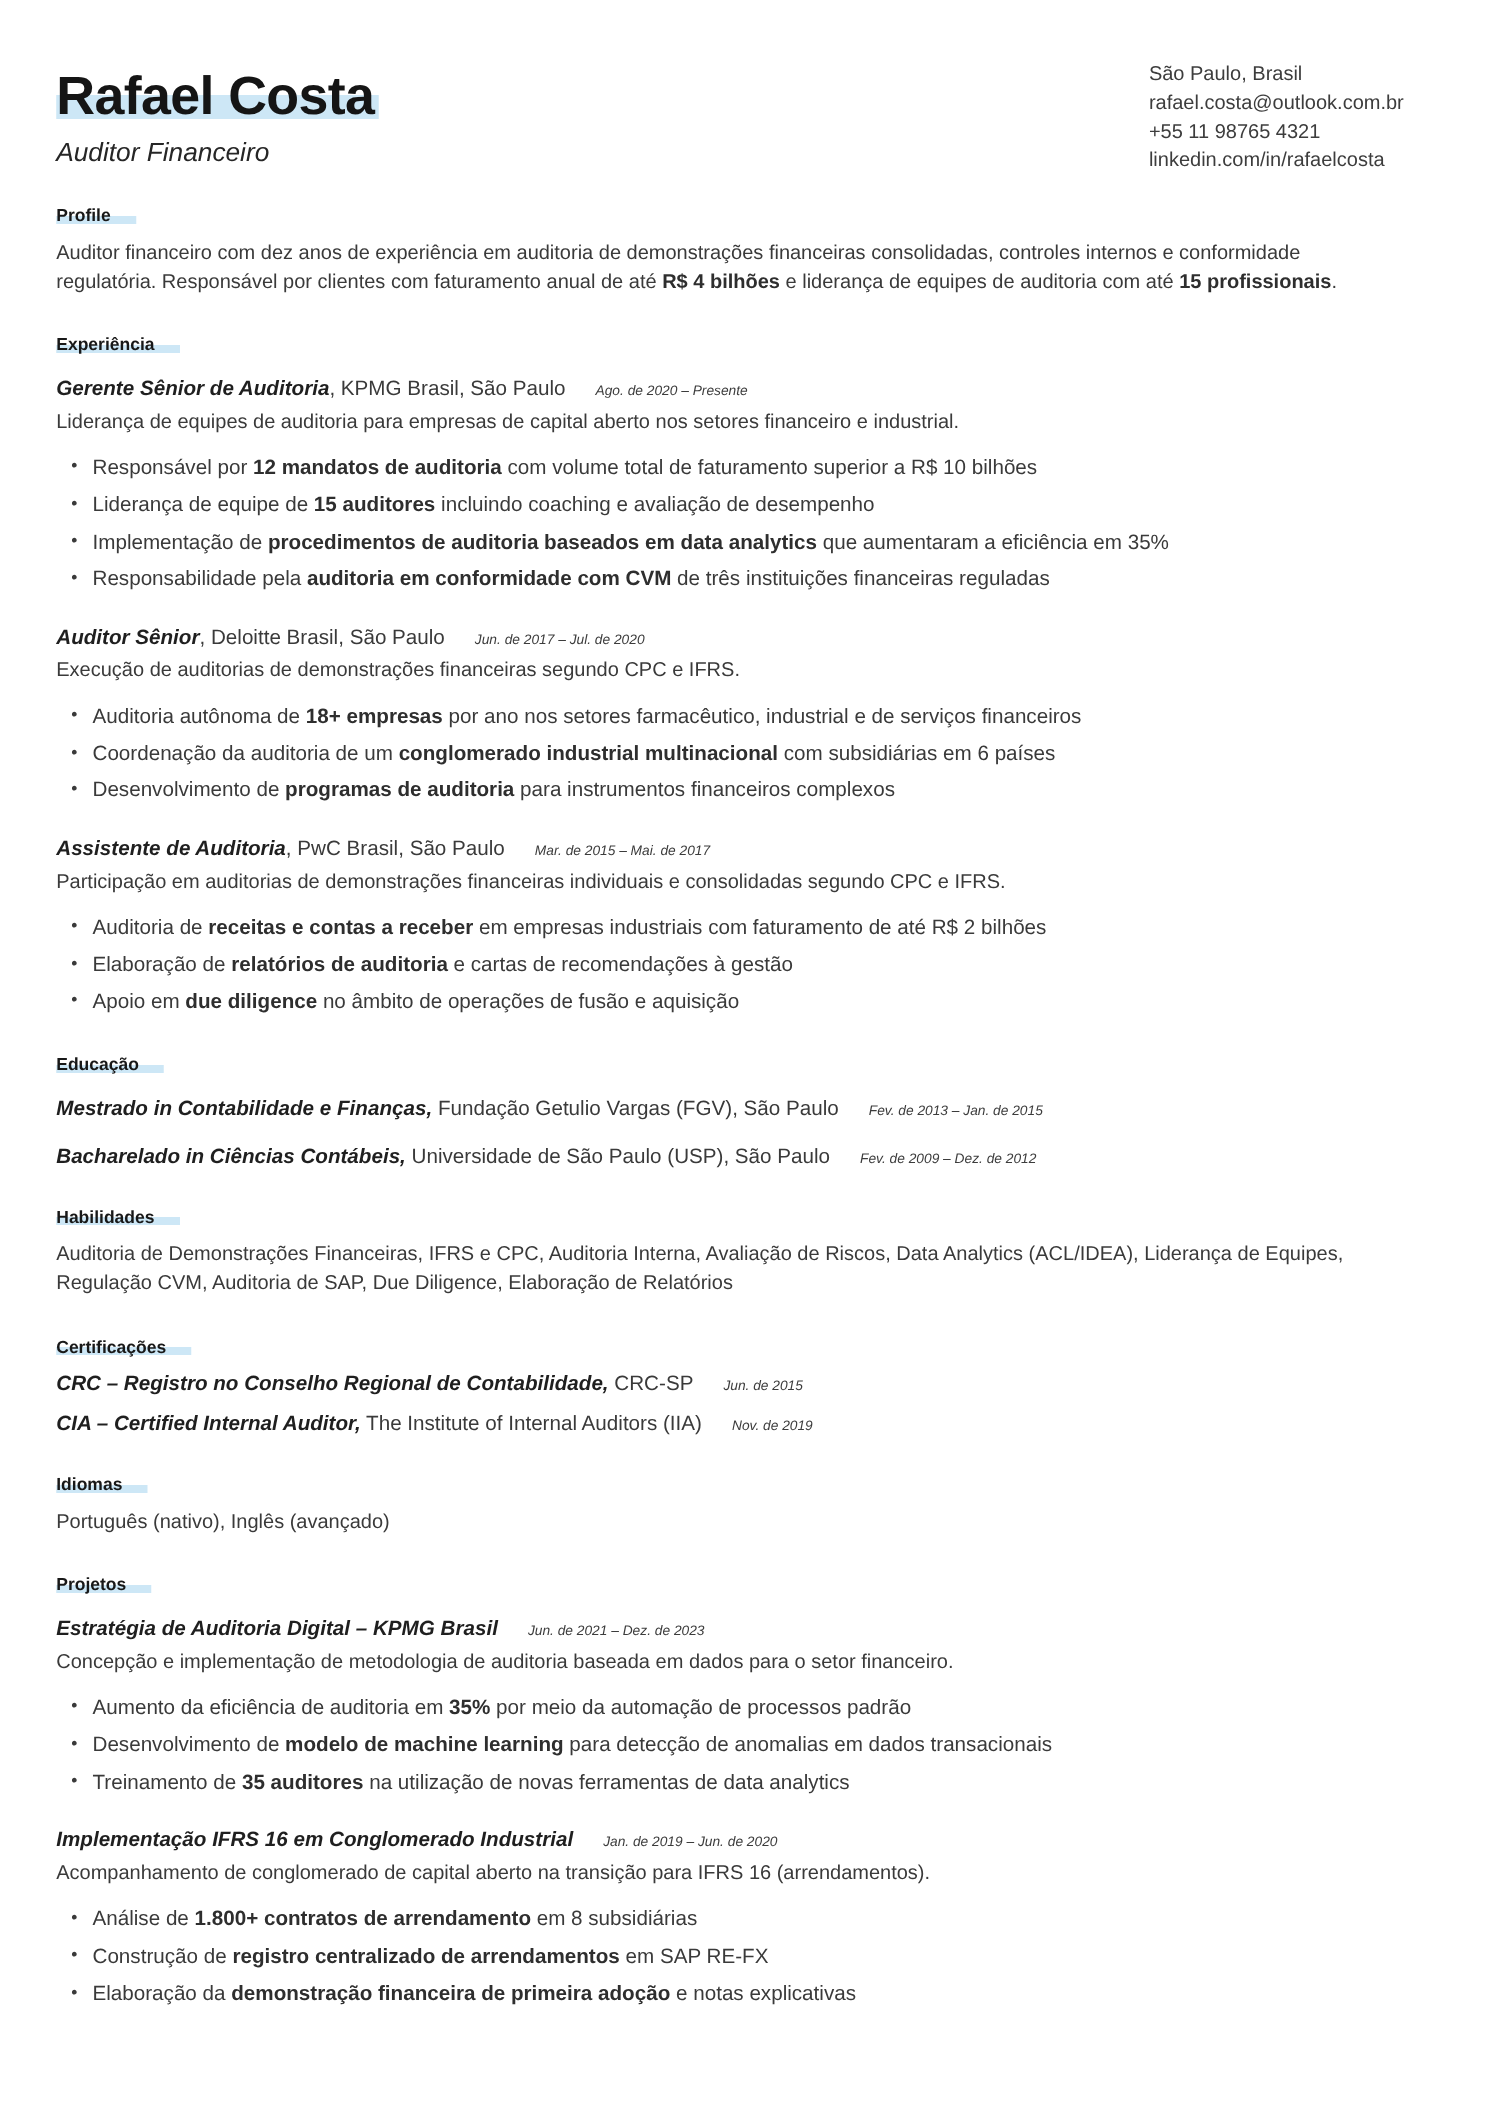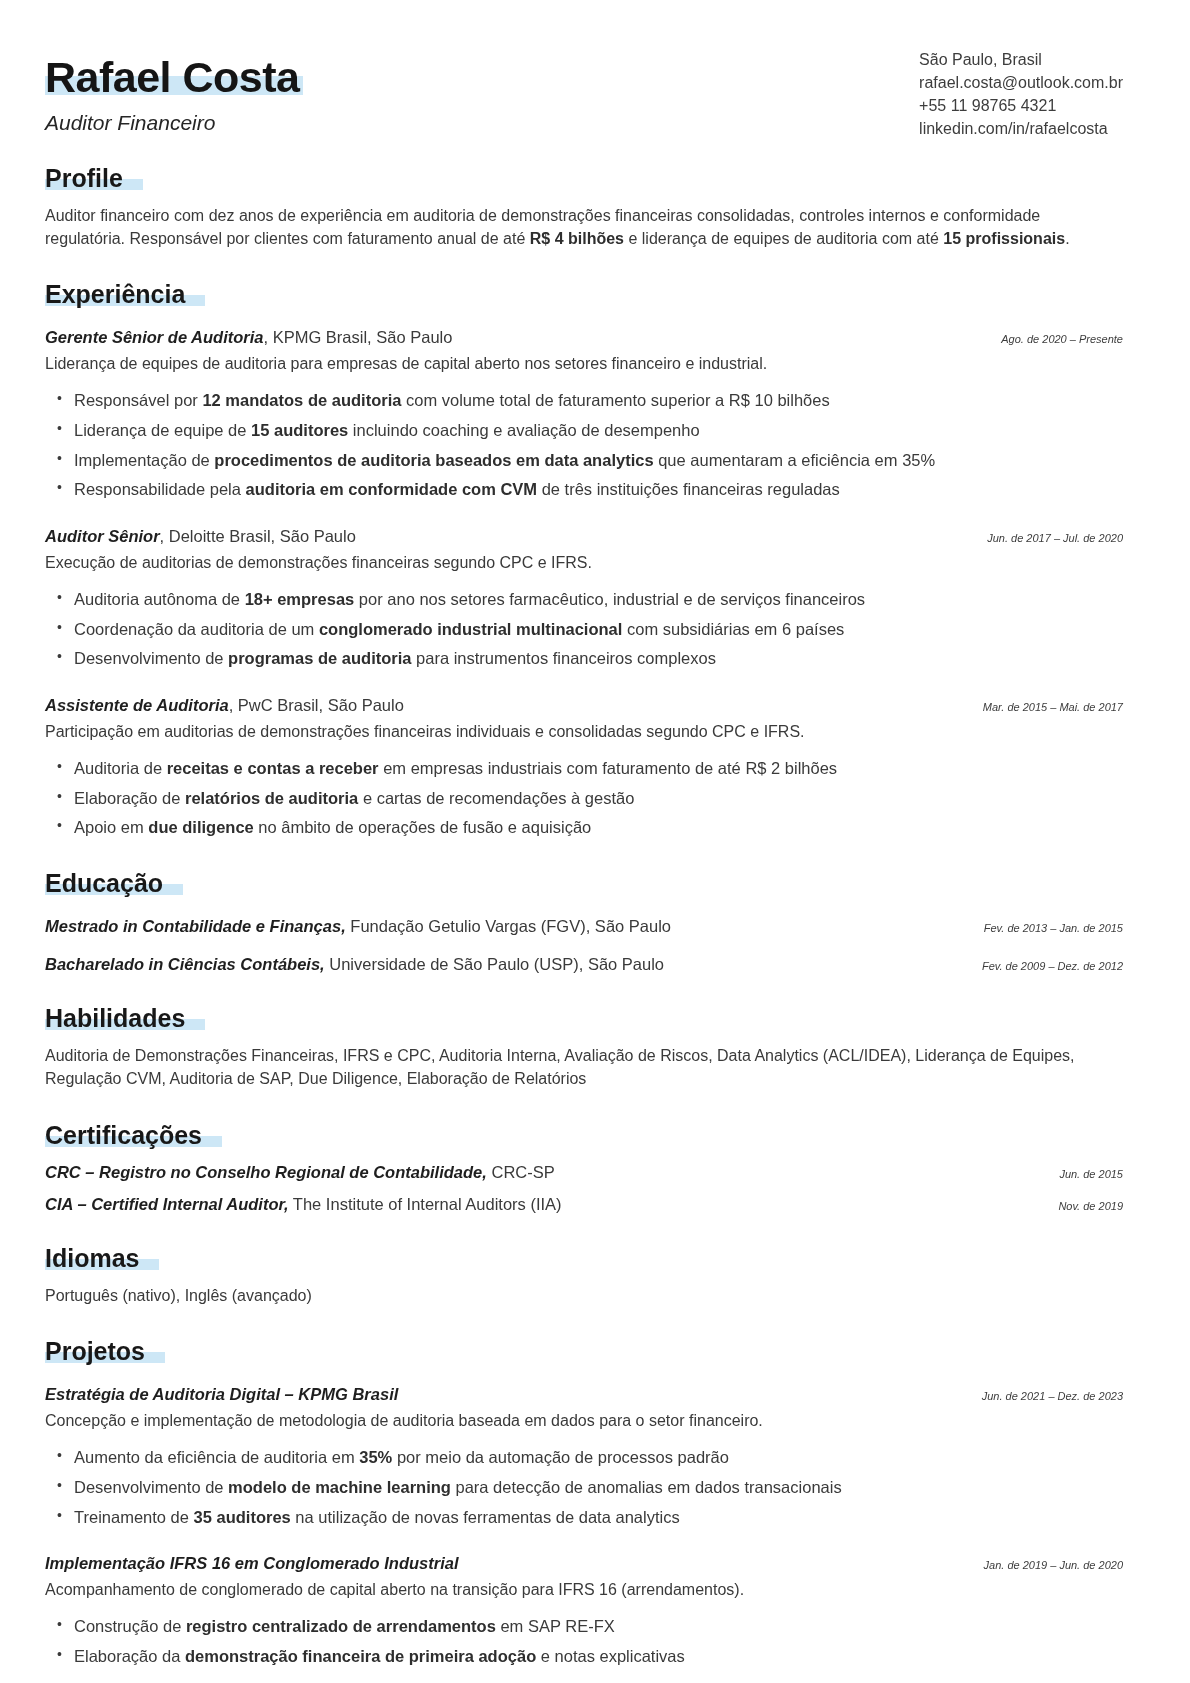--- a/index.html
+++ b/index.html
@@ -39,41 +39,41 @@
     color: #262626;
   }
   .contact {
     font-size: 16px;
     line-height: 23px;
     color: #3d3d3d;
     padding-top: 0px;
   }
   
   .h2 {
-    font-size: 25px;
+    font-size: 14px;
     font-weight: 700;
     color: #181818;
     margin: 30px 0 12px;
   }
   .h2 .hl-h2 {
     padding-right: 20px;
     background-image: linear-gradient(180deg,
       rgba(205,231,246,0) 54%, #cde7f6 54%, #cde7f6 94%, rgba(205,231,246,0) 94%);
   }
   .sec-profile .h2 { margin-top: 24px; }
   .body {
     font-size: 16px;
     line-height: 1.42;
     margin: 6px 0 0;
     color: #3a3a3a;
   }
   .b { font-weight: 700; color: #2e2e2e; }
   
   .entry { margin-top: 19px; }
-  .entry-head { display: flex; justify-content: space-between; align-items: baseline; }
+  .entry-head { display: flex; align-items: baseline; }
   .entry-title { font-size: 16.5px; color: #3a3a3a; }
   .t-bi { font-weight: 700; font-style: italic; color: #1f1f1f; }
   .dates {
     font-size: 11px;
     font-style: italic;
     color: #3c3c3c;
     white-space: nowrap;
     padding-left: 24px;
     flex: none;
   }
@@ -219,19 +219,20 @@
       </ul>
     </article>
 
     <article class="entry">
       <div class="entry-head">
         <div class="entry-title"><span class="t-bi">Implementação IFRS 16 em Conglomerado Industrial</span></div>
         <div class="dates">Jan. de 2019 – Jun. de 2020</div>
       </div>
       <p class="body">Acompanhamento de conglomerado de capital aberto na transição para IFRS 16 (arrendamentos).</p>
       <ul class="bullets">
+        <li><span>Análise de </span><span class="b">1.800+ contratos de arrendamento</span><span> em 8 subsidiárias</span></li>
         <li><span>Construção de </span><span class="b">registro centralizado de arrendamentos</span><span> em SAP RE-FX</span></li>
         <li><span>Elaboração da </span><span class="b">demonstração financeira de primeira adoção</span><span> e notas explicativas</span></li>
       </ul>
     </article>
   </section>
 
 </div>
 
 </body></html>

